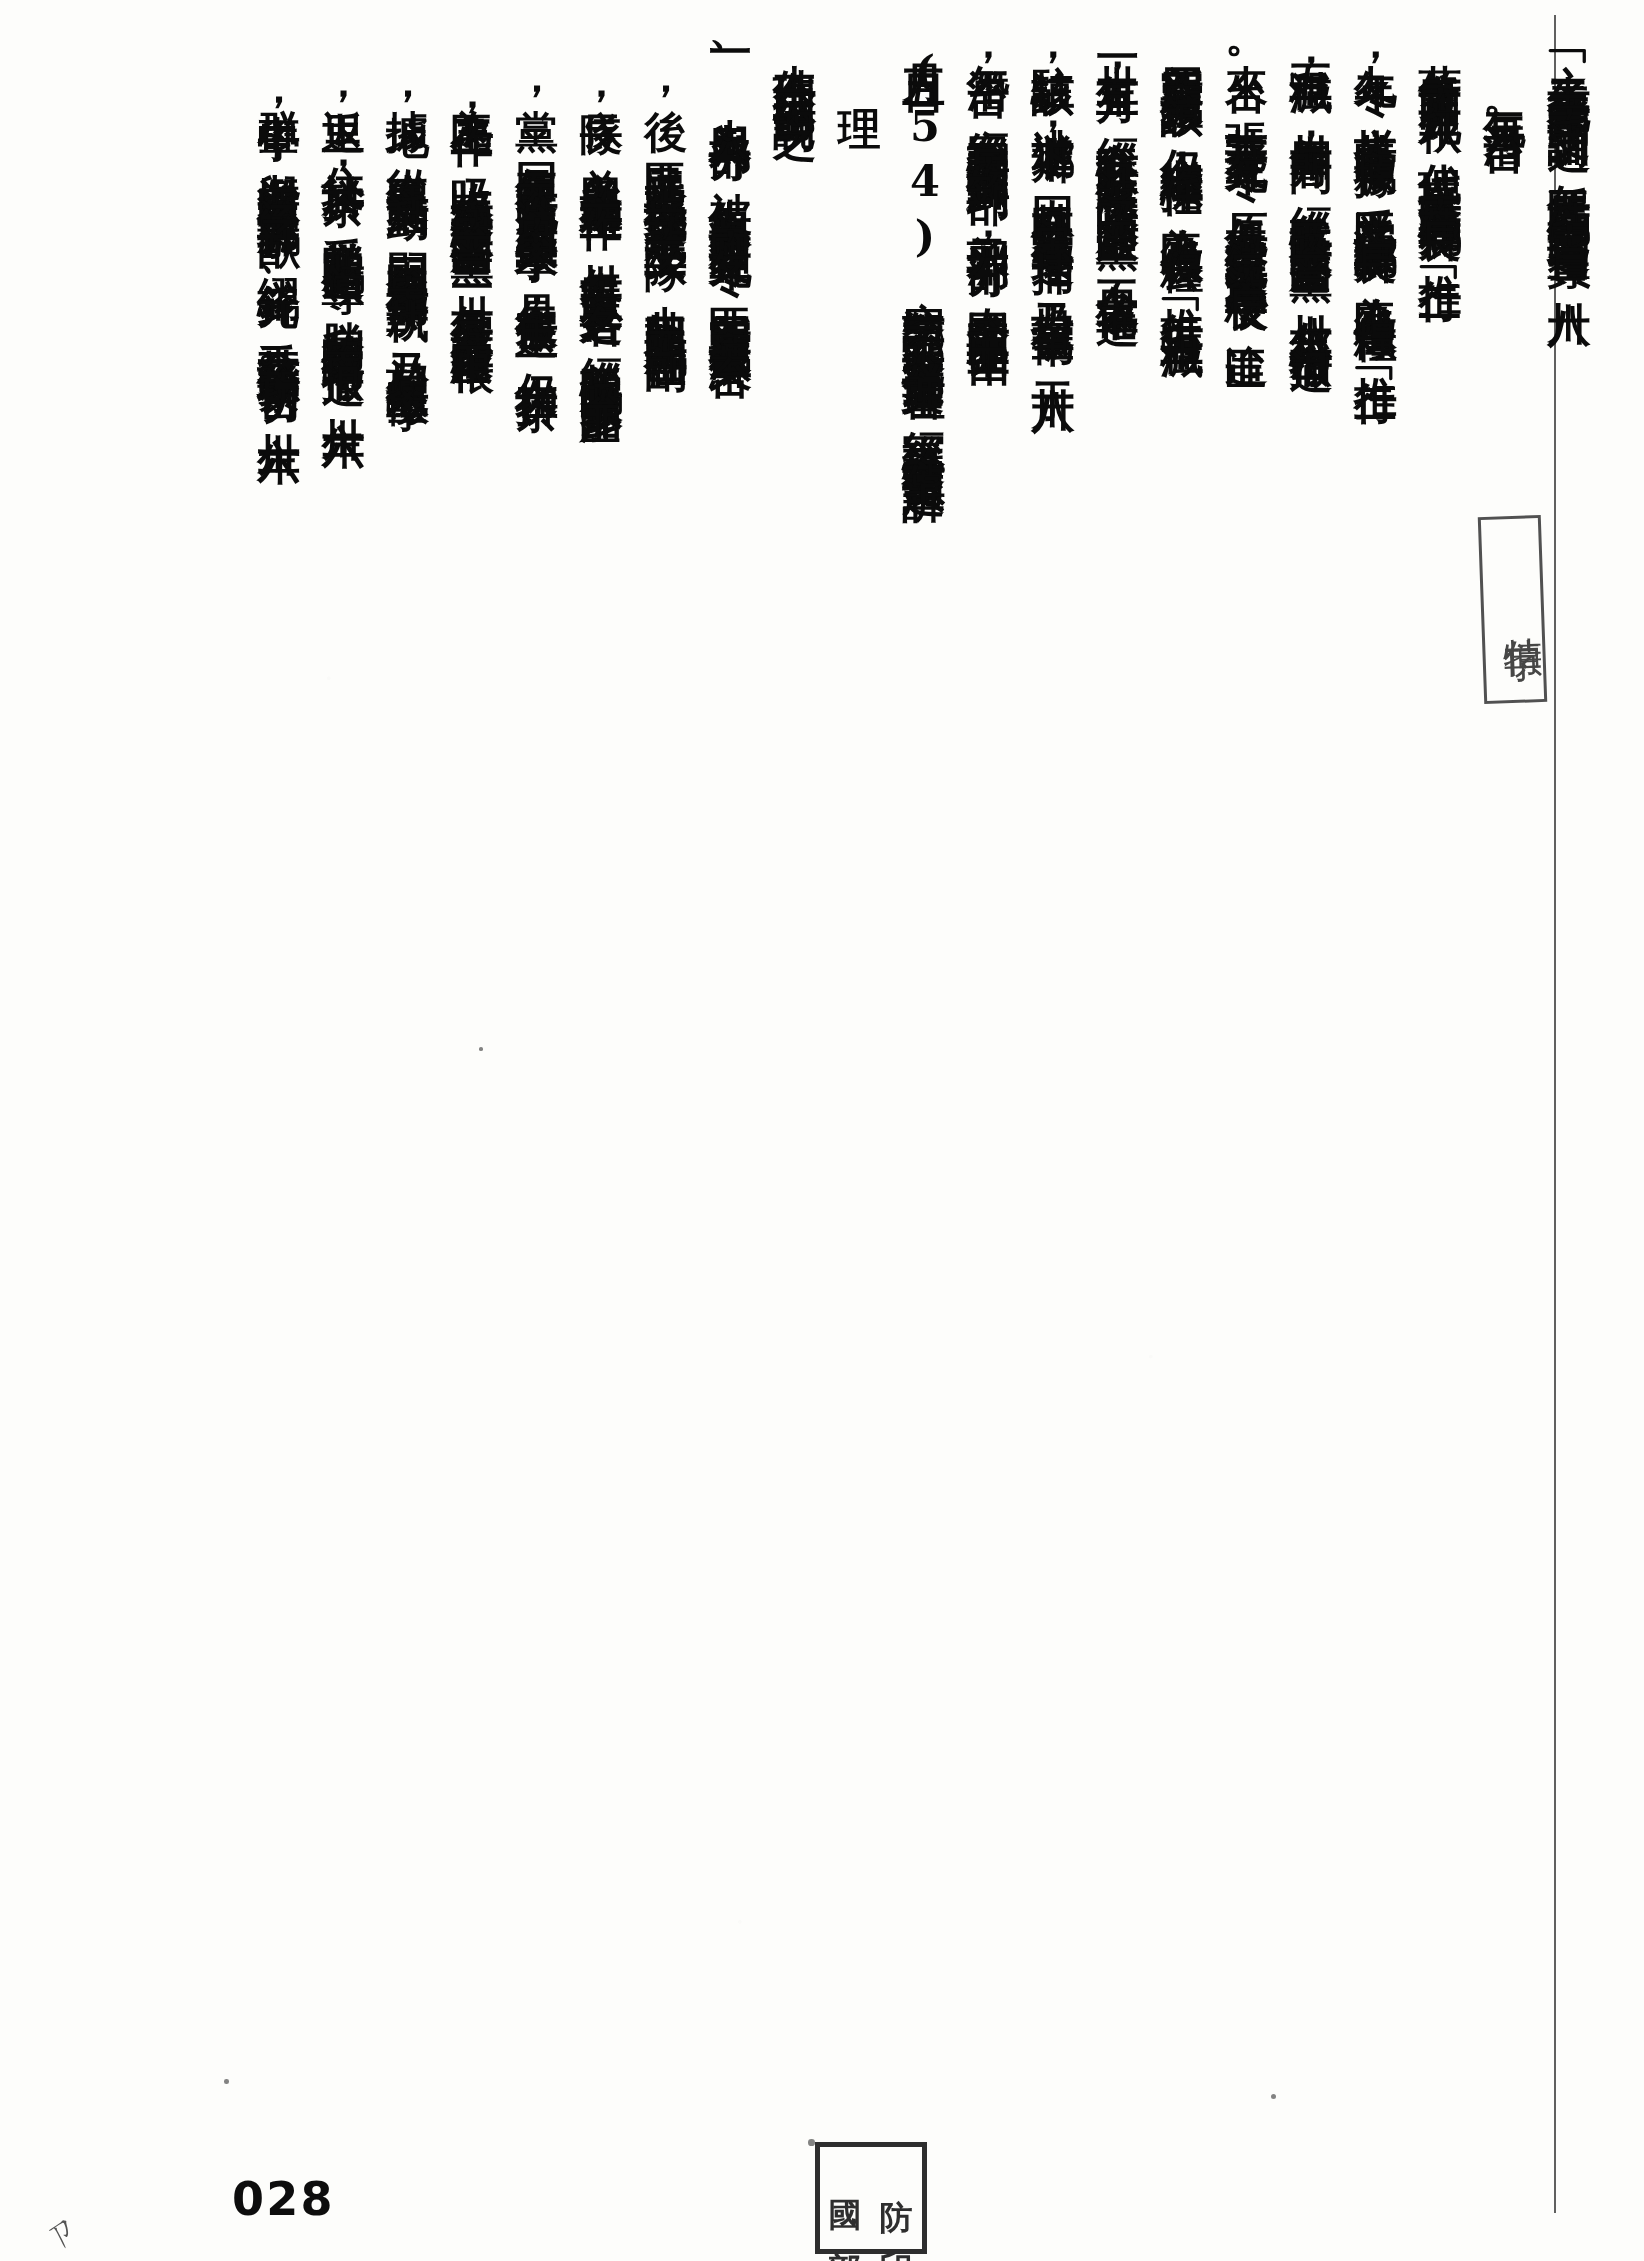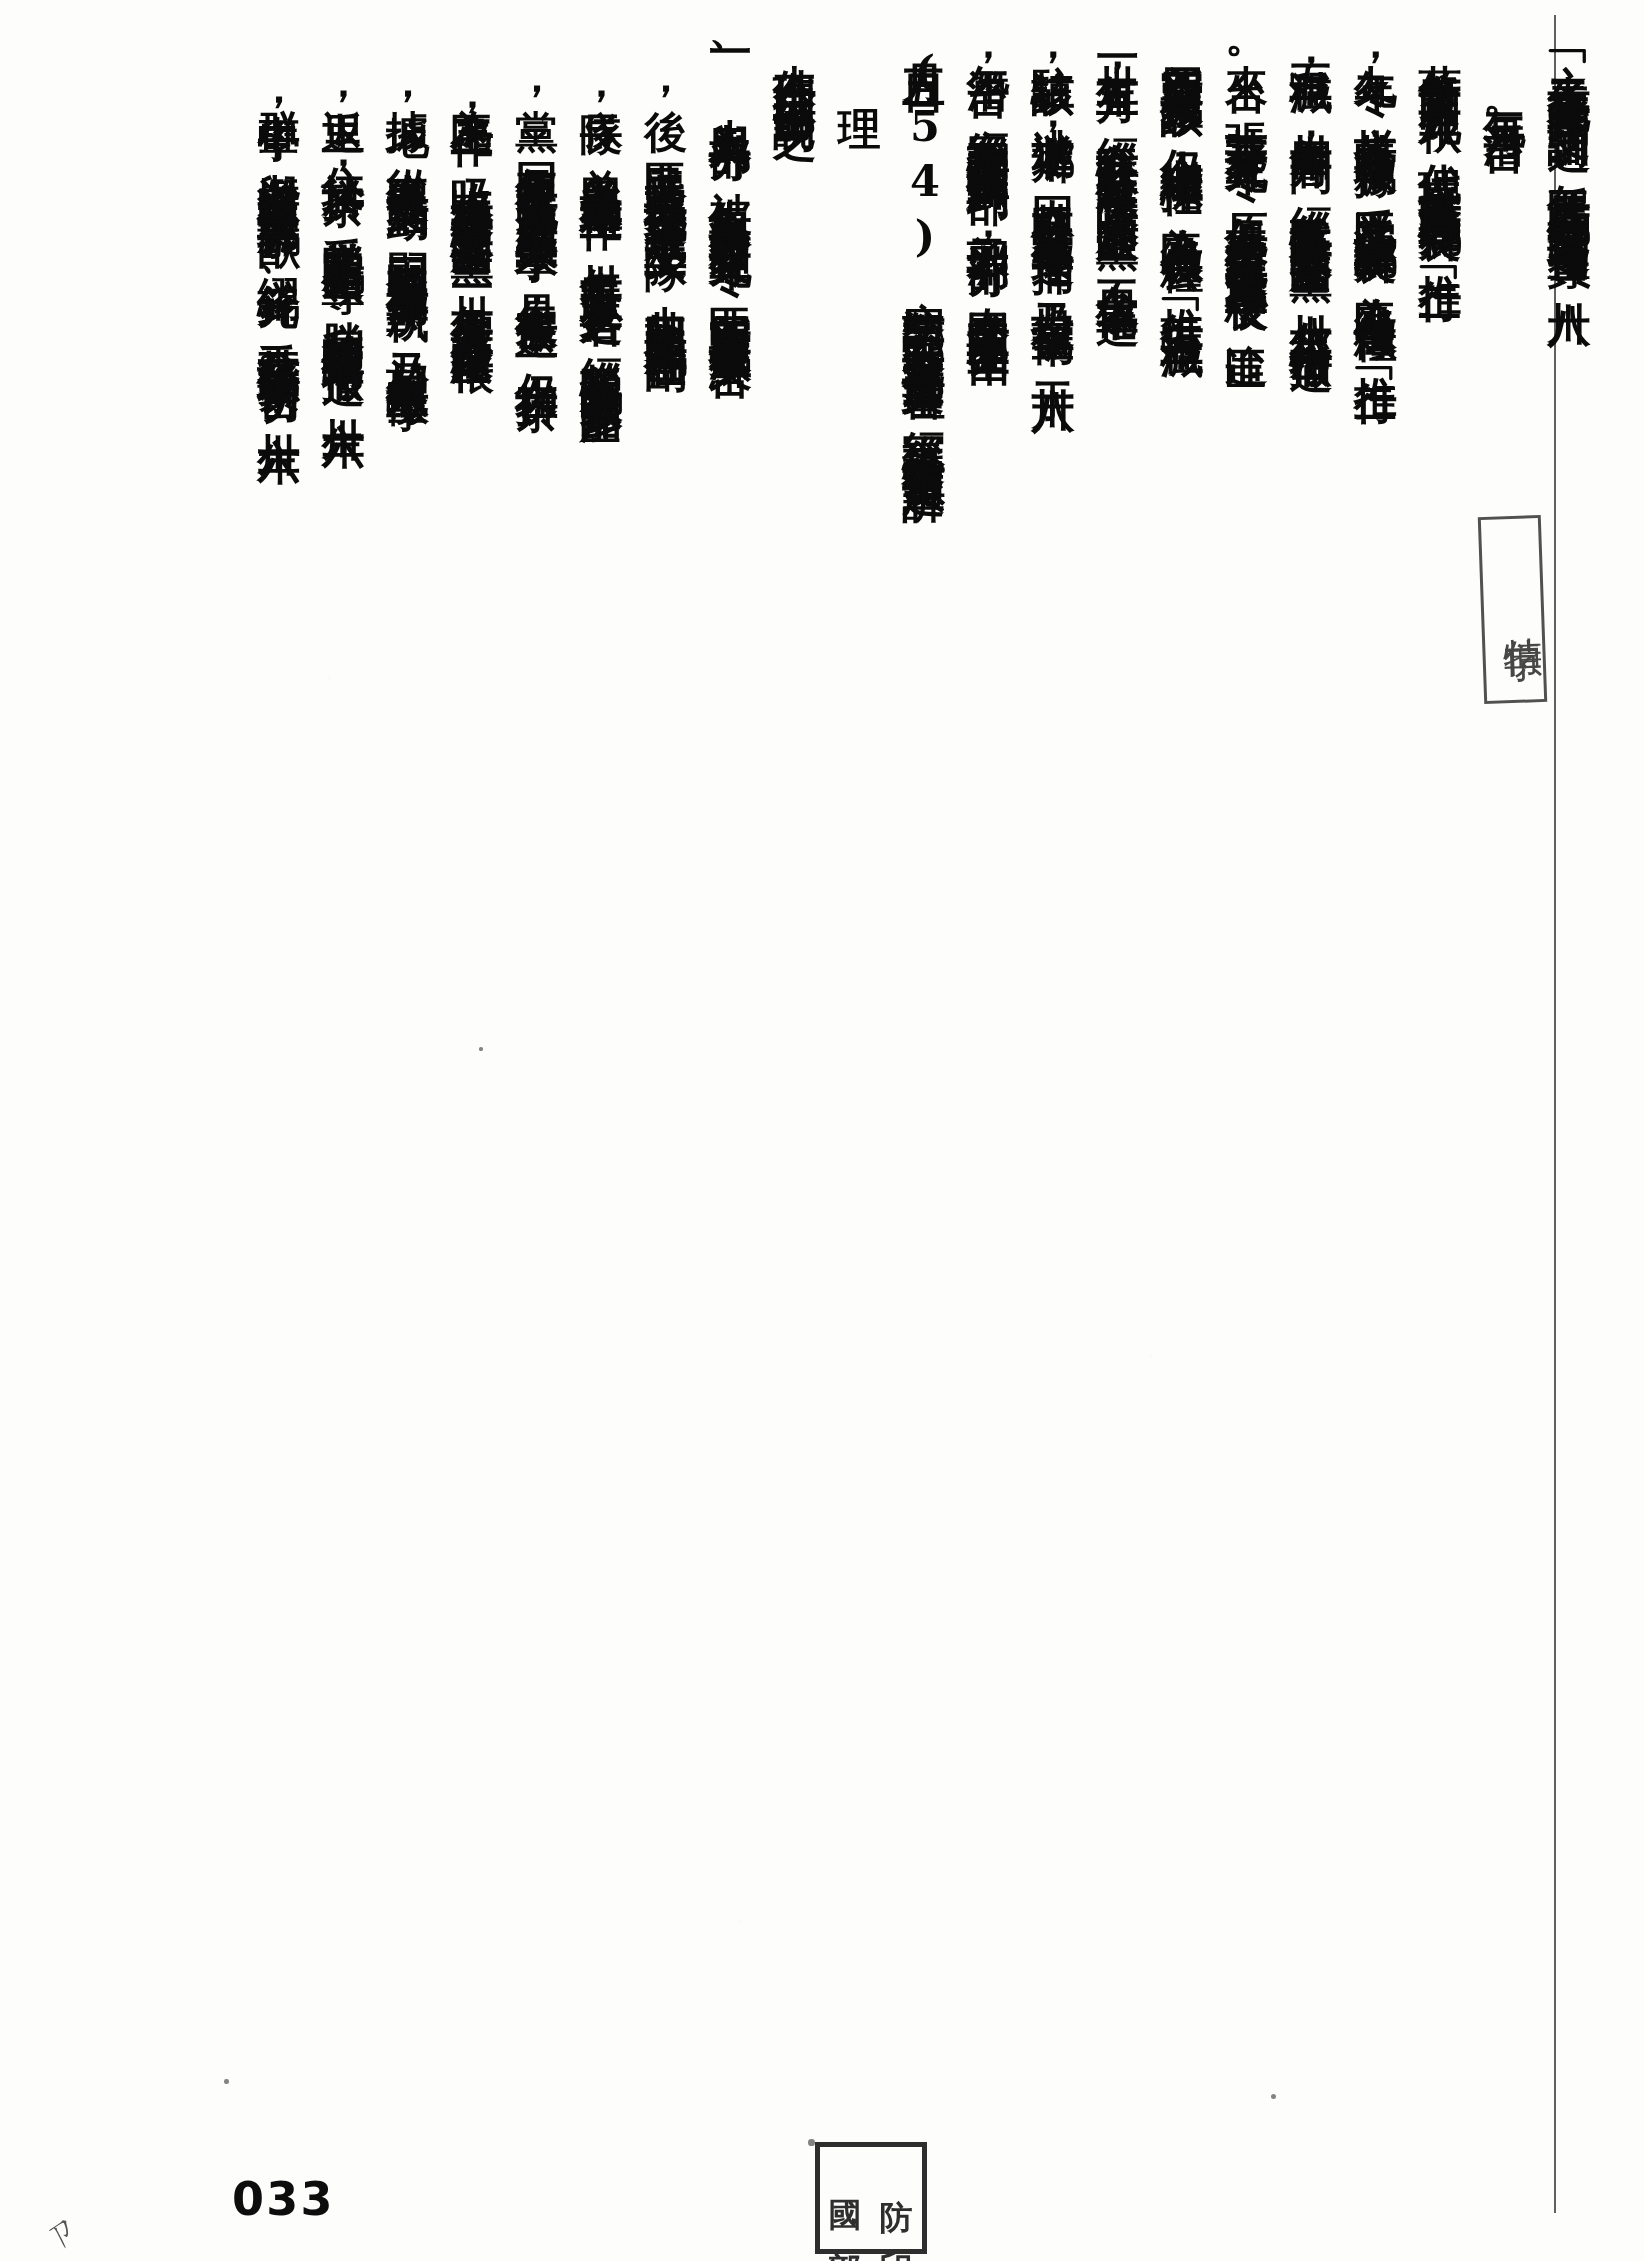--- a/index.html
+++ b/index.html
@@ -178,21 +178,21 @@
 
   <div class="stamp-vert">特偵字</div>
 
   <div class="stamp-square">
     <span>國</span>
     <span>防</span>
     <span>部</span>
     <span>印</span>
   </div>
 
-  <div class="page-number">033</div>
+  <div class="page-number">028</div>
   <div class="corner-mark">ㄗ</div>
 
   <div class="speck" style="left:808px; top:2139px; width:6.7px; height:6.7px;"></div>
   <div class="speck" style="left:1271px; top:2094px; width:5.2px; height:5.2px;"></div>
   <div class="speck" style="left:224px; top:2079px; width:4.5px; height:4.5px;"></div>
   <div class="speck" style="left:479px; top:1047px; width:3.7px; height:3.7px;"></div>
 </div>
 
 
 </body></html>

